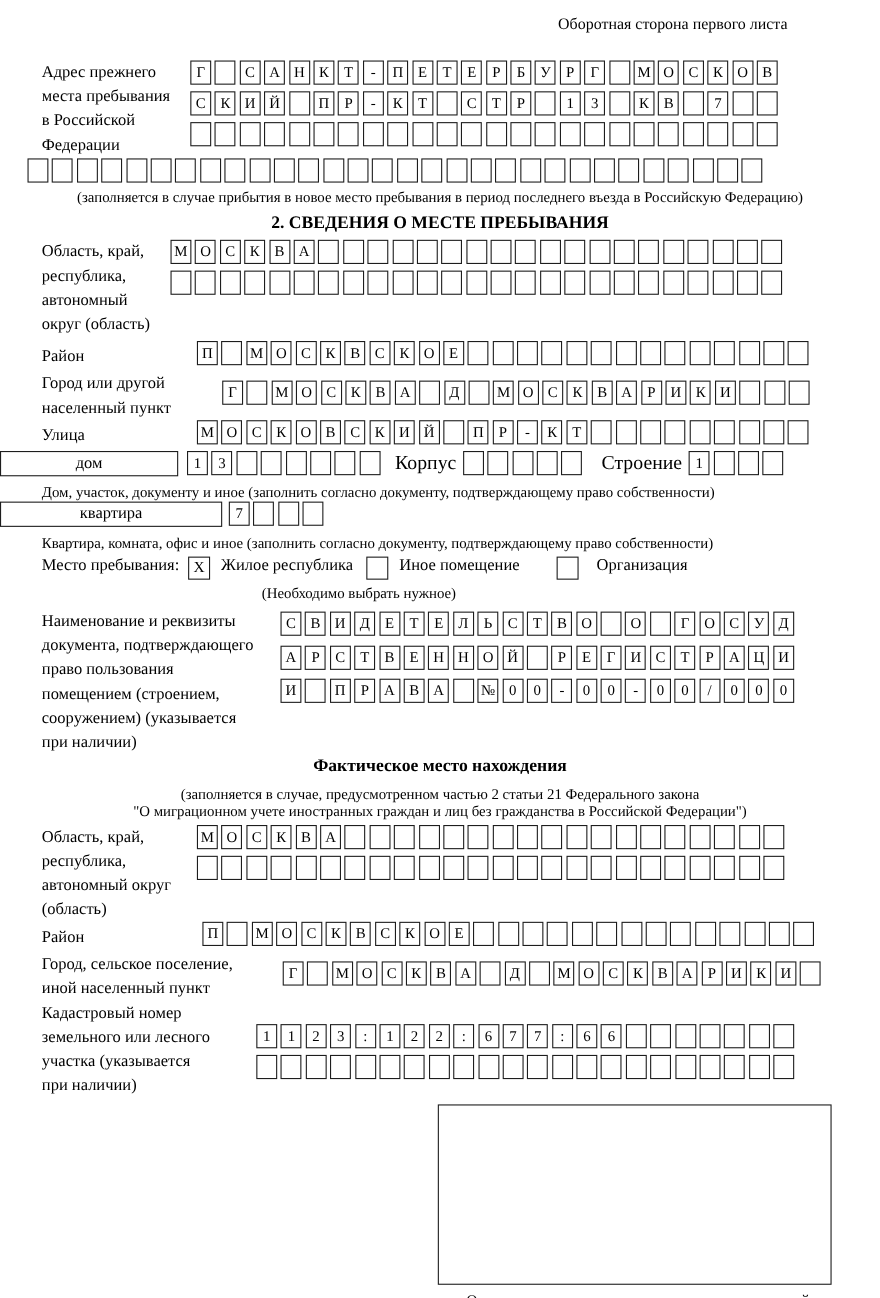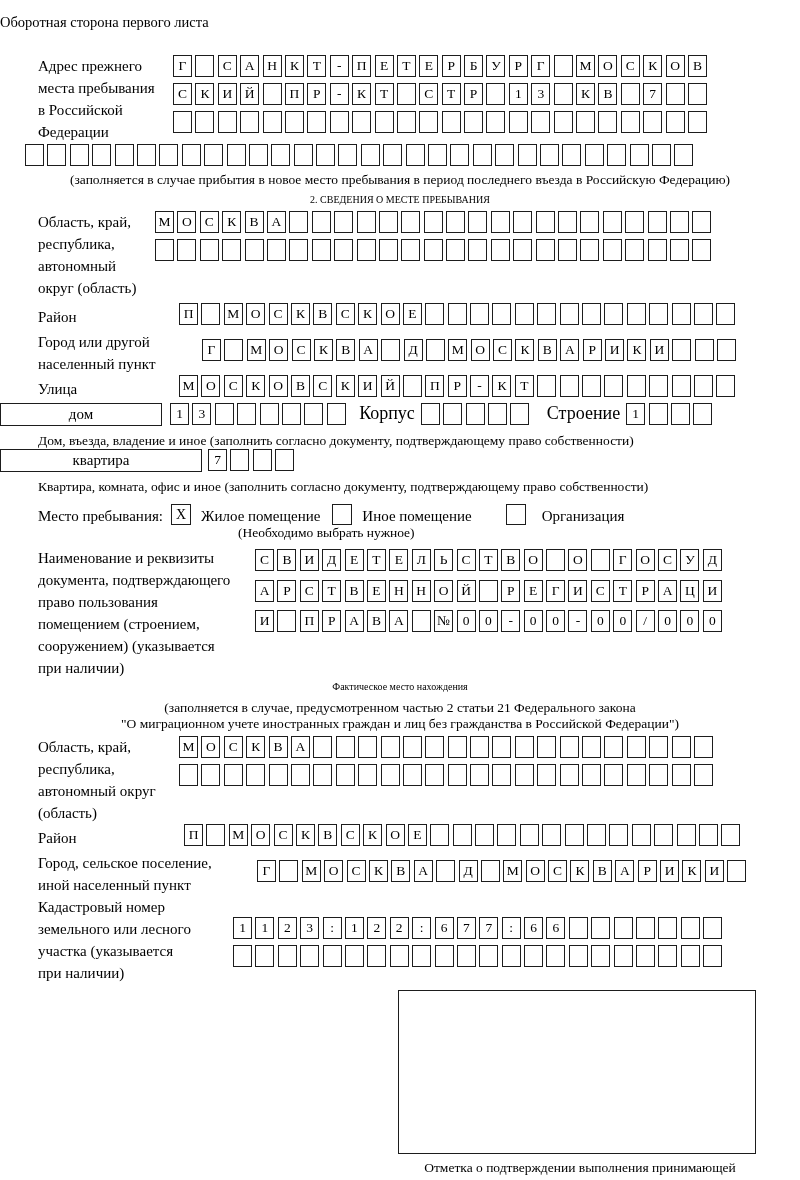--- a/index.html
+++ b/index.html
@@ -1,24 +1,24 @@
 <!DOCTYPE html>
 <html><head>
 <meta charset="utf-8">
 <style>
   html,body { margin:0; padding:0; background:#fff; }
   .page {
     position:relative; width:800px; height:1180px; box-sizing:border-box;
     padding-top:14px; background:#fff; color:#000; overflow:hidden;
     font-family:"Liberation Serif","DejaVu Serif",serif;
   }
-  .top-note { text-align:left; margin-right:57px; font-size:14.5px; }
+  .top-note { text-align:right; margin-right:84px; font-size:14.5px; }
   .center { text-align:center; }
   .note { font-size:13.5px; }
-  .title { font-weight:normal; font-size:10px; }
+  .title { font-weight:bold; font-size:16px; }
 
   .field { display:flex; align-items:flex-start; margin-left:38px; }
   .field.vcenter { align-items:center;gap:24px; }
   .label { font-size:15px; line-height:22px; white-space:pre-line; flex-shrink:0; }
 
   .cellrow { height:23.6px; margin-bottom:4.4px; white-space:nowrap; }
   .cell {
     display:inline-block; width:17px; height:20px; border:1.6px solid #1d1d1d;
     margin-right:3.4px; text-align:center; font-size:13.5px; line-height:20px;
     vertical-align:top;
@@ -47,21 +47,21 @@
   .mt4 { margin-top:4px; } .mt6 { margin-top:6px; } .mt8 { margin-top:8px; }
 
   .inline-row { display:flex; align-items:flex-start; height:30px; }
   .house-box { width:160px; }
   .apt-box { width:200px; }
   .gap8 { margin-left:8px; } .gap10 { margin-left:10px; } .gap6 { margin-left:6px; }
   .gap12 { margin-left:12px; } .gap14 { margin-left:14px; } .gap34 { margin-left:34px; }
   .gap16 { margin-left:16px; }
   .ilabel { font-size:18px; }
 
-  .stay-row { margin-left:38px; display:flex; align-items:flex-end; height:26px; font-size:15px; }
+  .stay-row { margin-left:38px; display:flex; align-items:flex-start; height:26px; font-size:15px; }
   .stay-note { margin-left:238px; }
 
   .stamp-box {
     margin-left:398px; margin-top:6px; width:358px; height:164px;
     border:1.6px solid #1d1d1d; box-sizing:border-box;
   }
   .stamp-caption {
     margin-left:390px; width:380px; text-align:center; font-size:13.5px;
     line-height:19px; white-space:pre-line; margin-top:4px;
   }
@@ -117,32 +117,32 @@
   </div>
 
   <div class="inline-row">
     <span class="boxlabel house-box">дом</span>
     <span class="cells-inline gap8"><span class="cell">1</span><span class="cell">3</span><span class="cell"></span><span class="cell"></span><span class="cell"></span><span class="cell"></span><span class="cell"></span><span class="cell"></span></span>
     <span class="ilabel gap10">Корпус</span>
     <span class="cells-inline gap6"><span class="cell"></span><span class="cell"></span><span class="cell"></span><span class="cell"></span><span class="cell"></span></span>
     <span class="ilabel gap14">Строение</span>
     <span class="cells-inline gap6"><span class="cell">1</span><span class="cell"></span><span class="cell"></span><span class="cell"></span></span>
   </div>
-  <div class="note" style="margin-left:38px">Дом, въезда, владение и иное (заполнить согласно документу, подтверждающему право собственности)</div>
+  <div class="note" style="margin-left:38px">Дом, участок, документу и иное (заполнить согласно документу, подтверждающему право собственности)</div>
 
   <div class="inline-row">
     <span class="boxlabel apt-box">квартира</span>
     <span class="cells-inline gap6"><span class="cell">7</span><span class="cell"></span><span class="cell"></span><span class="cell"></span></span>
   </div>
   <div class="note" style="margin-left:38px">Квартира, комната, офис и иное (заполнить согласно документу, подтверждающему право собственности)</div>
 
   <div class="stay-row mt4">
     <span>Место пребывания:</span>
     <span class="checkbox gap8">X</span>
-    <span class="gap10">Жилое помещение</span>
+    <span class="gap10">Жилое республика</span>
     <span class="checkbox gap12"></span>
     <span class="gap10">Иное помещение</span>
     <span class="checkbox gap34"></span>
     <span class="gap16">Организация</span>
   </div>
   <div class="note stay-note">(Необходимо выбрать нужное)</div>
 
   <div class="field f-doc mt6">
     <div class="label">Наименование и реквизиты
 документа, подтверждающего

